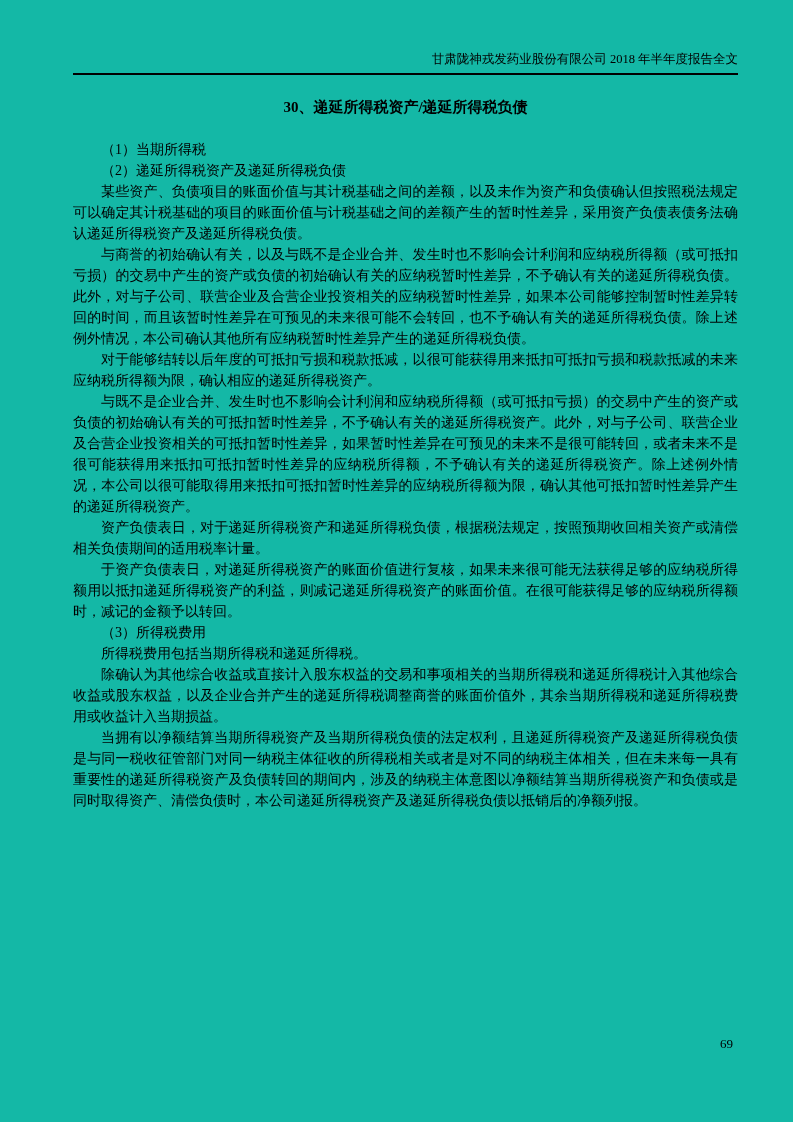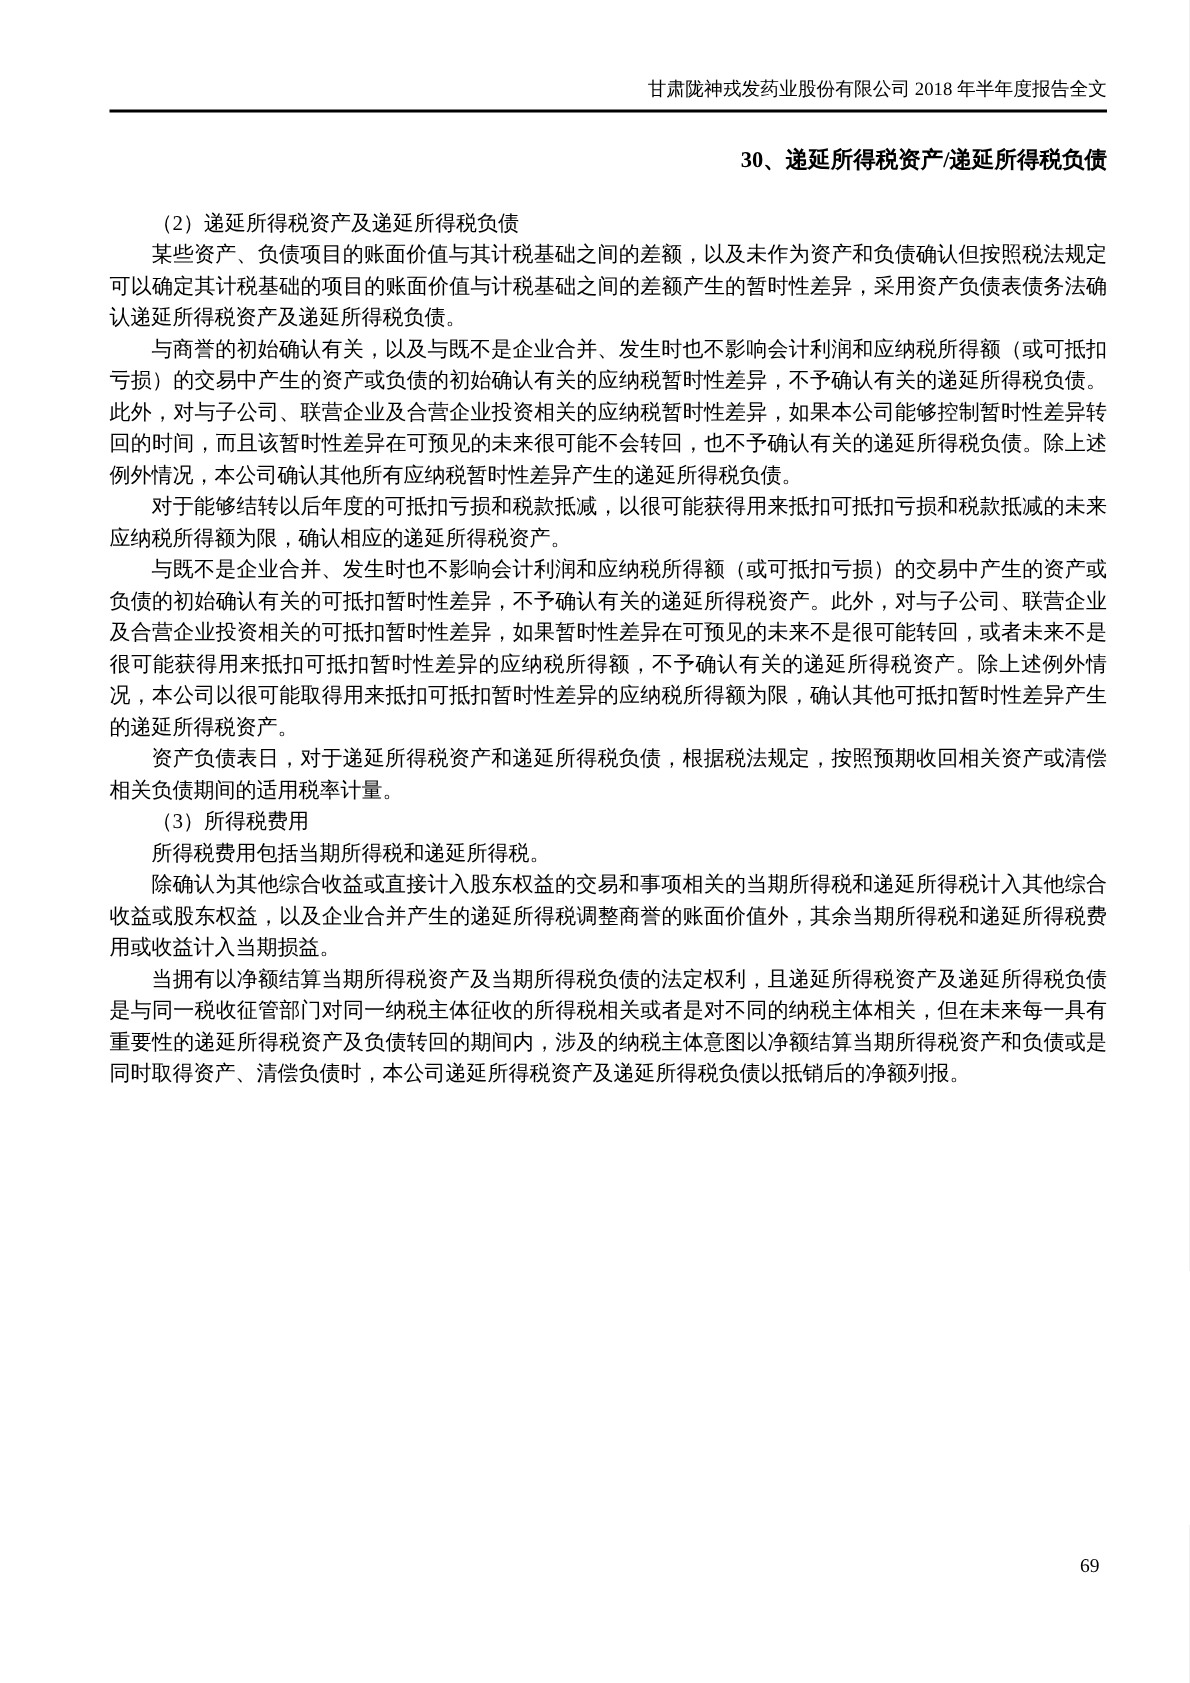--- a/index.html
+++ b/index.html
@@ -5,21 +5,21 @@
   html, body {
     margin: 0;
     padding: 0;
     background: #e8e8e8;
   }
   .page {
     position: relative;
     width: 793px;
     height: 1122px;
     margin: 0 auto;
-    background: #ffffff;
+    background: #14b8a6;
     font-family: "Liberation Serif", "DejaVu Serif", serif;
     color: #000000;
     overflow: hidden;
   }
   .header {
     position: absolute;
     top: 50px;
     left: 73px;
     width: 665px;
     text-align: right;
@@ -32,21 +32,21 @@
     position: absolute;
     top: 97px;
     left: 73px;
     width: 665px;
   }
   .doc-title {
     font-size: 15px;
     font-weight: bold;
     line-height: 20px;
     margin: 0 0 22px 0;
-    text-align: right;
+    text-align: center;
   }
   .sub-heading {
     font-size: 14px;
     line-height: 21px;
     margin: 0;
     text-indent: 2em;
   }
   .para {
     font-size: 14px;
     line-height: 21px;
@@ -68,27 +68,29 @@
 <div class="page">
 
   <div class="header">
     <span>甘肃陇神戎发药业股份有限公司 2018 年半年度报告全文</span>
   </div>
 
   <div class="content">
 
     <h1 class="doc-title">30、递延所得税资产/递延所得税负债</h1>
 
+    <p class="sub-heading">（1）当期所得税</p>
 
     <p class="sub-heading">（2）递延所得税资产及递延所得税负债</p>
     <p class="para">某些资产、负债项目的账面价值与其计税基础之间的差额，以及未作为资产和负债确认但按照税法规定可以确定其计税基础的项目的账面价值与计税基础之间的差额产生的暂时性差异，采用资产负债表债务法确认递延所得税资产及递延所得税负债。</p>
     <p class="para">与商誉的初始确认有关，以及与既不是企业合并、发生时也不影响会计利润和应纳税所得额（或可抵扣亏损）的交易中产生的资产或负债的初始确认有关的应纳税暂时性差异，不予确认有关的递延所得税负债。此外，对与子公司、联营企业及合营企业投资相关的应纳税暂时性差异，如果本公司能够控制暂时性差异转回的时间，而且该暂时性差异在可预见的未来很可能不会转回，也不予确认有关的递延所得税负债。除上述例外情况，本公司确认其他所有应纳税暂时性差异产生的递延所得税负债。</p>
     <p class="para">对于能够结转以后年度的可抵扣亏损和税款抵减，以很可能获得用来抵扣可抵扣亏损和税款抵减的未来应纳税所得额为限，确认相应的递延所得税资产。</p>
     <p class="para">与既不是企业合并、发生时也不影响会计利润和应纳税所得额（或可抵扣亏损）的交易中产生的资产或负债的初始确认有关的可抵扣暂时性差异，不予确认有关的递延所得税资产。此外，对与子公司、联营企业及合营企业投资相关的可抵扣暂时性差异，如果暂时性差异在可预见的未来不是很可能转回，或者未来不是很可能获得用来抵扣可抵扣暂时性差异的应纳税所得额，不予确认有关的递延所得税资产。除上述例外情况，本公司以很可能取得用来抵扣可抵扣暂时性差异的应纳税所得额为限，确认其他可抵扣暂时性差异产生的递延所得税资产。</p>
     <p class="para">资产负债表日，对于递延所得税资产和递延所得税负债，根据税法规定，按照预期收回相关资产或清偿相关负债期间的适用税率计量。</p>
+    <p class="para">于资产负债表日，对递延所得税资产的账面价值进行复核，如果未来很可能无法获得足够的应纳税所得额用以抵扣递延所得税资产的利益，则减记递延所得税资产的账面价值。在很可能获得足够的应纳税所得额时，减记的金额予以转回。</p>
 
     <p class="sub-heading">（3）所得税费用</p>
     <p class="para">所得税费用包括当期所得税和递延所得税。</p>
     <p class="para">除确认为其他综合收益或直接计入股东权益的交易和事项相关的当期所得税和递延所得税计入其他综合收益或股东权益，以及企业合并产生的递延所得税调整商誉的账面价值外，其余当期所得税和递延所得税费用或收益计入当期损益。</p>
 
     <p class="para">当拥有以净额结算当期所得税资产及当期所得税负债的法定权利，且递延所得税资产及递延所得税负债是与同一税收征管部门对同一纳税主体征收的所得税相关或者是对不同的纳税主体相关，但在未来每一具有重要性的递延所得税资产及负债转回的期间内，涉及的纳税主体意图以净额结算当期所得税资产和负债或是同时取得资产、清偿负债时，本公司递延所得税资产及递延所得税负债以抵销后的净额列报。</p>
 
   </div>
 
   <div class="page-number">69</div>

